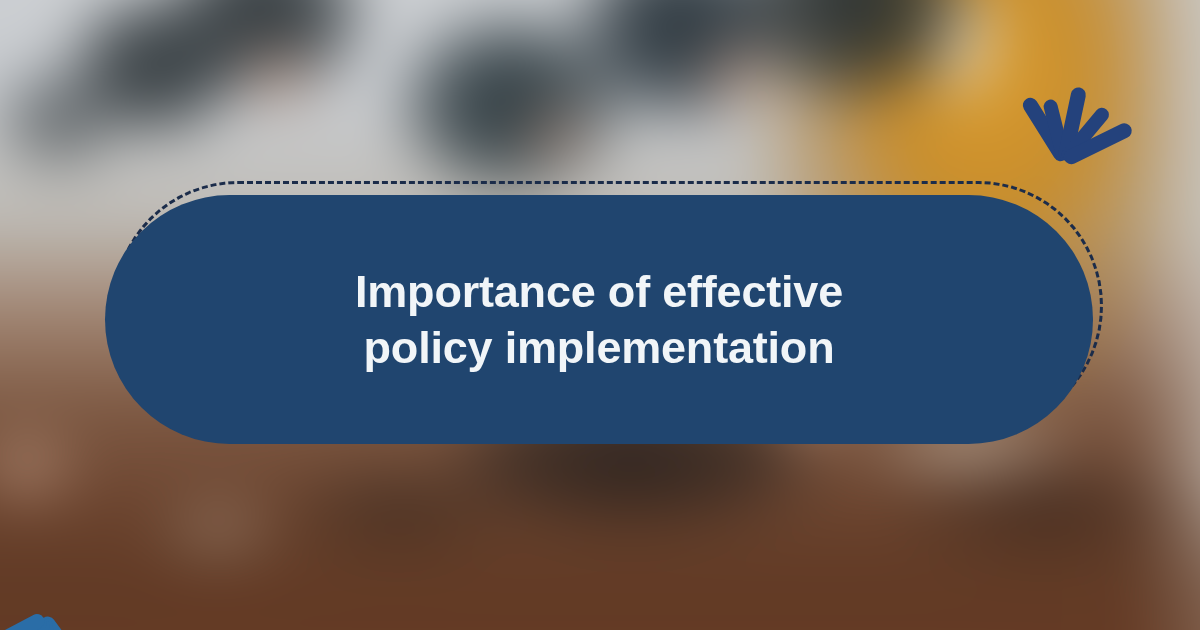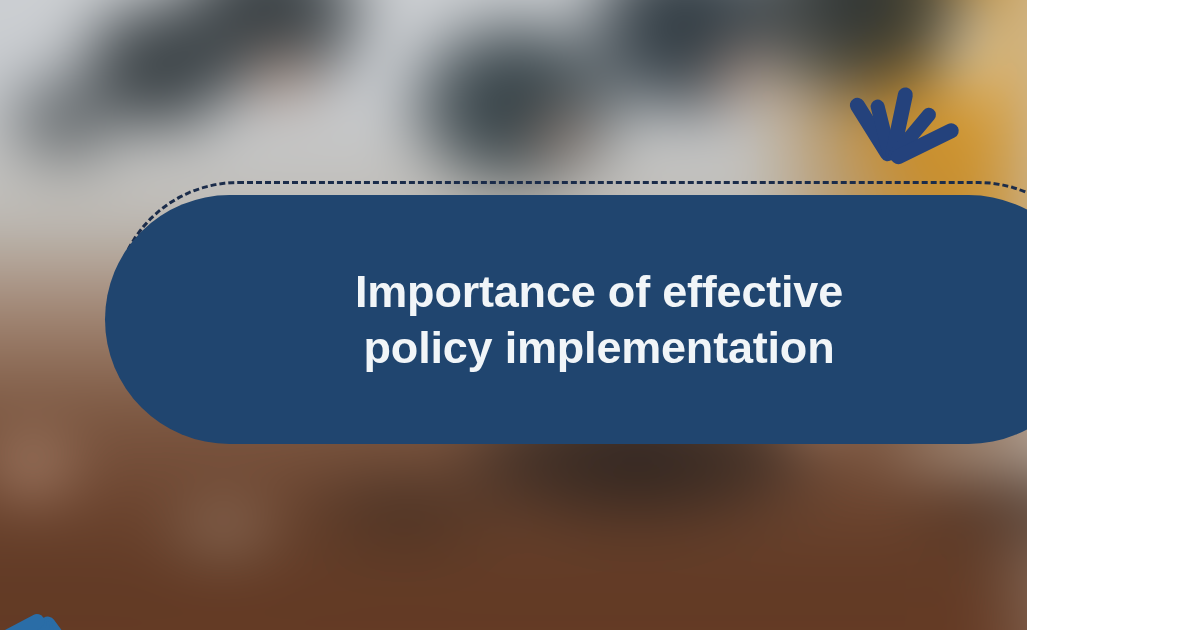--- a/index.html
+++ b/index.html
@@ -3,21 +3,21 @@
 <meta charset="utf-8">
 <title>Blog Title Card</title>
 <style>
   html, body {
     margin: 0;
     padding: 0;
     background: #ffffff;
   }
   #stage {
     position: relative;
-    width: 1027px;
+    width: 1200px;
     height: 630px;
     overflow: hidden;
     font-family: "Liberation Sans", "DejaVu Sans", sans-serif;
     background: #701a75;
   }
 
   
   .bg-photo {
     position: absolute;
     inset: -60px;

